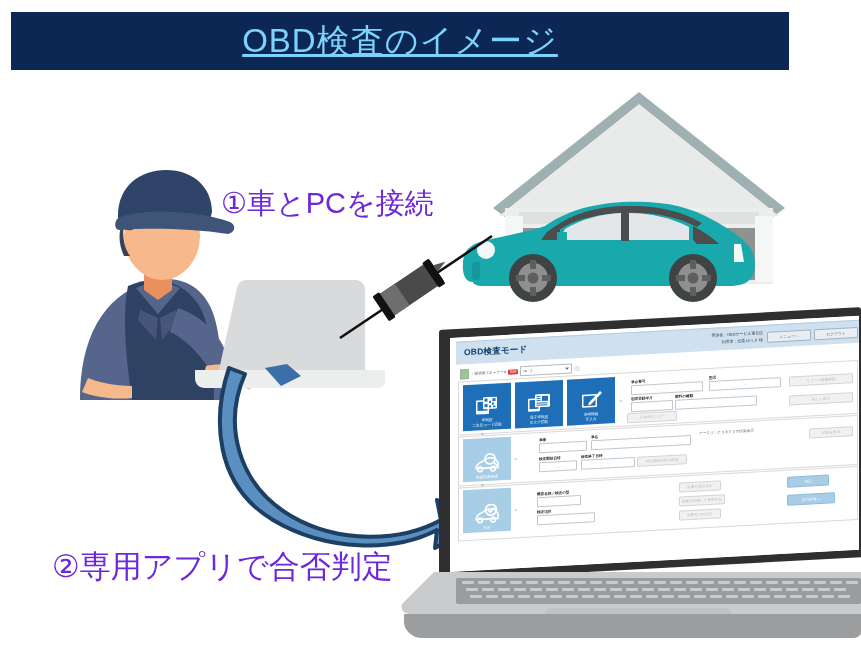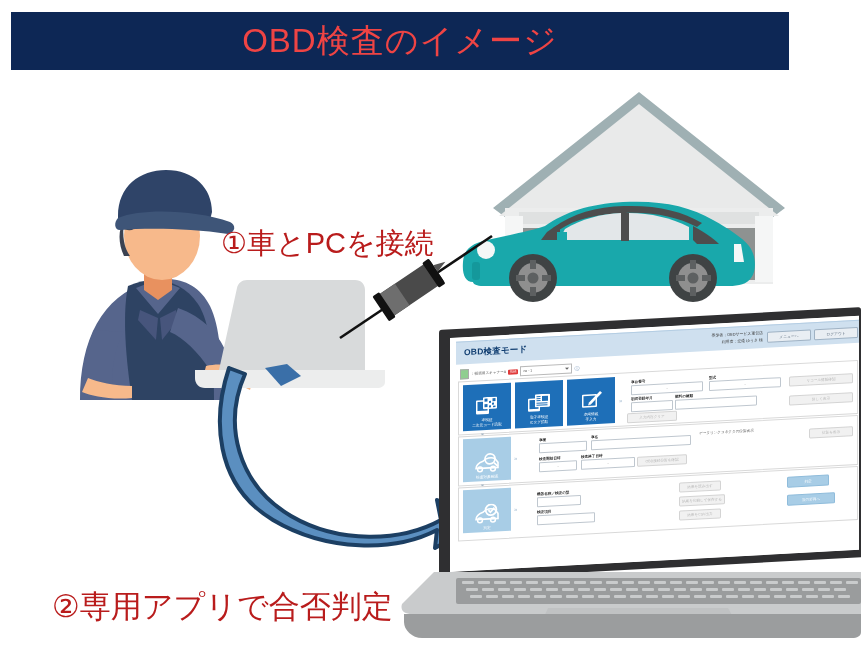--- a/index.html
+++ b/index.html
@@ -21,35 +21,35 @@
     left: 11px;
     top: 12px;
     width: 778px;
     height: 58px;
     background: #0d2755;
     display: flex;
     align-items: center;
     justify-content: center;
   }
   #title-text {
-    color: #ef4444;
+    color: #7dd3fc;
     font-size: 33px;
     letter-spacing: 1px;
     font-weight: 400;
     white-space: nowrap;
+    text-decoration: underline;
   }
 
   
   .step-caption {
     position: absolute;
-    color: #b91c1c;
+    color: #6d28d9;
     font-size: 29px;
     white-space: nowrap;
     letter-spacing: 0px;
-    margin-top: 40px;
   }
   #step1-caption { left: 221px; top: 184px; }
   #step2-caption { left: 52px; top: 546px; font-size: 31px; }
 
   
   #garage {
     position: absolute;
     left: 489px;
     top: 88px;
     width: 300px;

